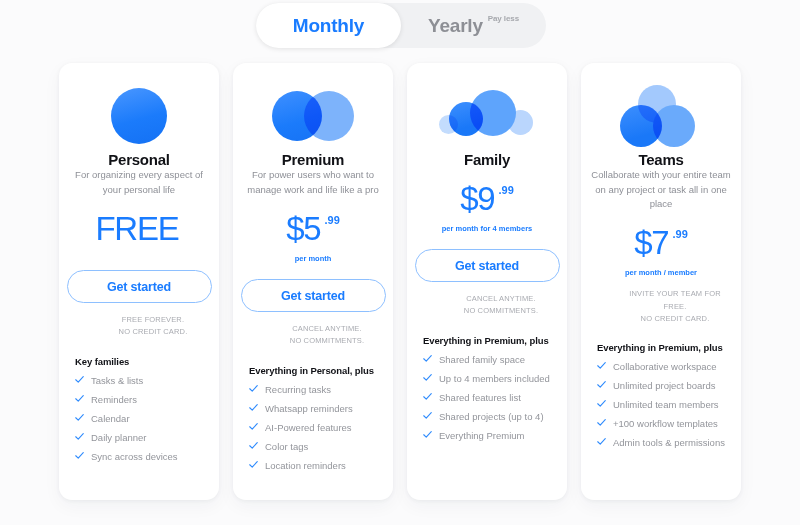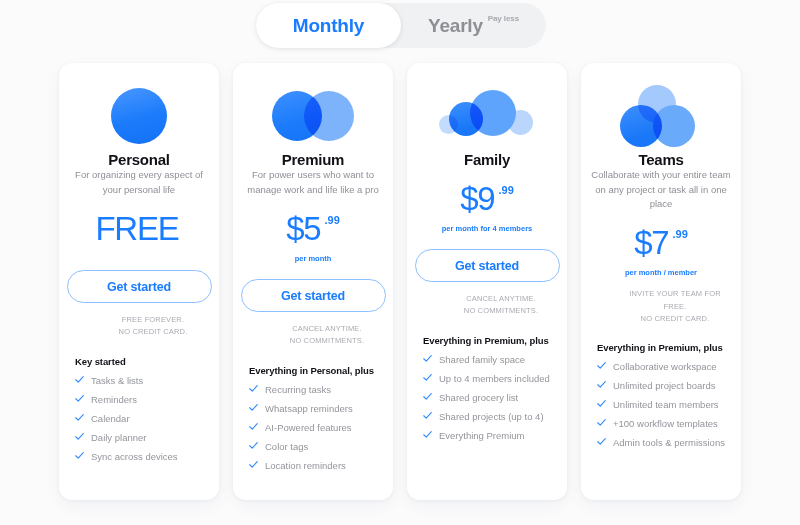--- a/index.html
+++ b/index.html
@@ -172,21 +172,21 @@
       <div class="plan-name">Personal</div>
       <div class="plan-desc">For organizing every aspect of your personal life</div>
       <div class="price-row">
         <span class="price-main">FREE</span>
         <span class="price-cents"></span>
       </div>
       <div class="price-period"></div>
       <button class="cta">Get started</button>
       <div class="fineprint">FREE FOREVER.<br>NO CREDIT CARD.</div>
       <div class="feat-block">
-        <div class="feat-head">Key started</div>
+        <div class="feat-head">Key families</div>
         <div class="feat-item">
           <svg class="check" viewBox="0 0 12 12">
               <path d="M1 6.3 L4.3 9.4 L11 2.2" fill="none" stroke="#2f8bfd" stroke-width="1.5" stroke-linecap="round" stroke-linejoin="round"></path>
             </svg>
           <span>Tasks &amp; lists</span>
         </div>
         <div class="feat-item">
           <svg class="check" viewBox="0 0 12 12">
               <path d="M1 6.3 L4.3 9.4 L11 2.2" fill="none" stroke="#2f8bfd" stroke-width="1.5" stroke-linecap="round" stroke-linejoin="round"></path>
             </svg>
@@ -288,21 +288,21 @@
         <div class="feat-item">
           <svg class="check" viewBox="0 0 12 12">
               <path d="M1 6.3 L4.3 9.4 L11 2.2" fill="none" stroke="#2f8bfd" stroke-width="1.5" stroke-linecap="round" stroke-linejoin="round"></path>
             </svg>
           <span>Up to 4 members included</span>
         </div>
         <div class="feat-item">
           <svg class="check" viewBox="0 0 12 12">
               <path d="M1 6.3 L4.3 9.4 L11 2.2" fill="none" stroke="#2f8bfd" stroke-width="1.5" stroke-linecap="round" stroke-linejoin="round"></path>
             </svg>
-          <span>Shared grocery list</span>
+          <span>Shared features list</span>
         </div>
         <div class="feat-item">
           <svg class="check" viewBox="0 0 12 12">
               <path d="M1 6.3 L4.3 9.4 L11 2.2" fill="none" stroke="#2f8bfd" stroke-width="1.5" stroke-linecap="round" stroke-linejoin="round"></path>
             </svg>
           <span>Shared projects (up to 4)</span>
         </div>
         <div class="feat-item">
           <svg class="check" viewBox="0 0 12 12">
               <path d="M1 6.3 L4.3 9.4 L11 2.2" fill="none" stroke="#2f8bfd" stroke-width="1.5" stroke-linecap="round" stroke-linejoin="round"></path>

